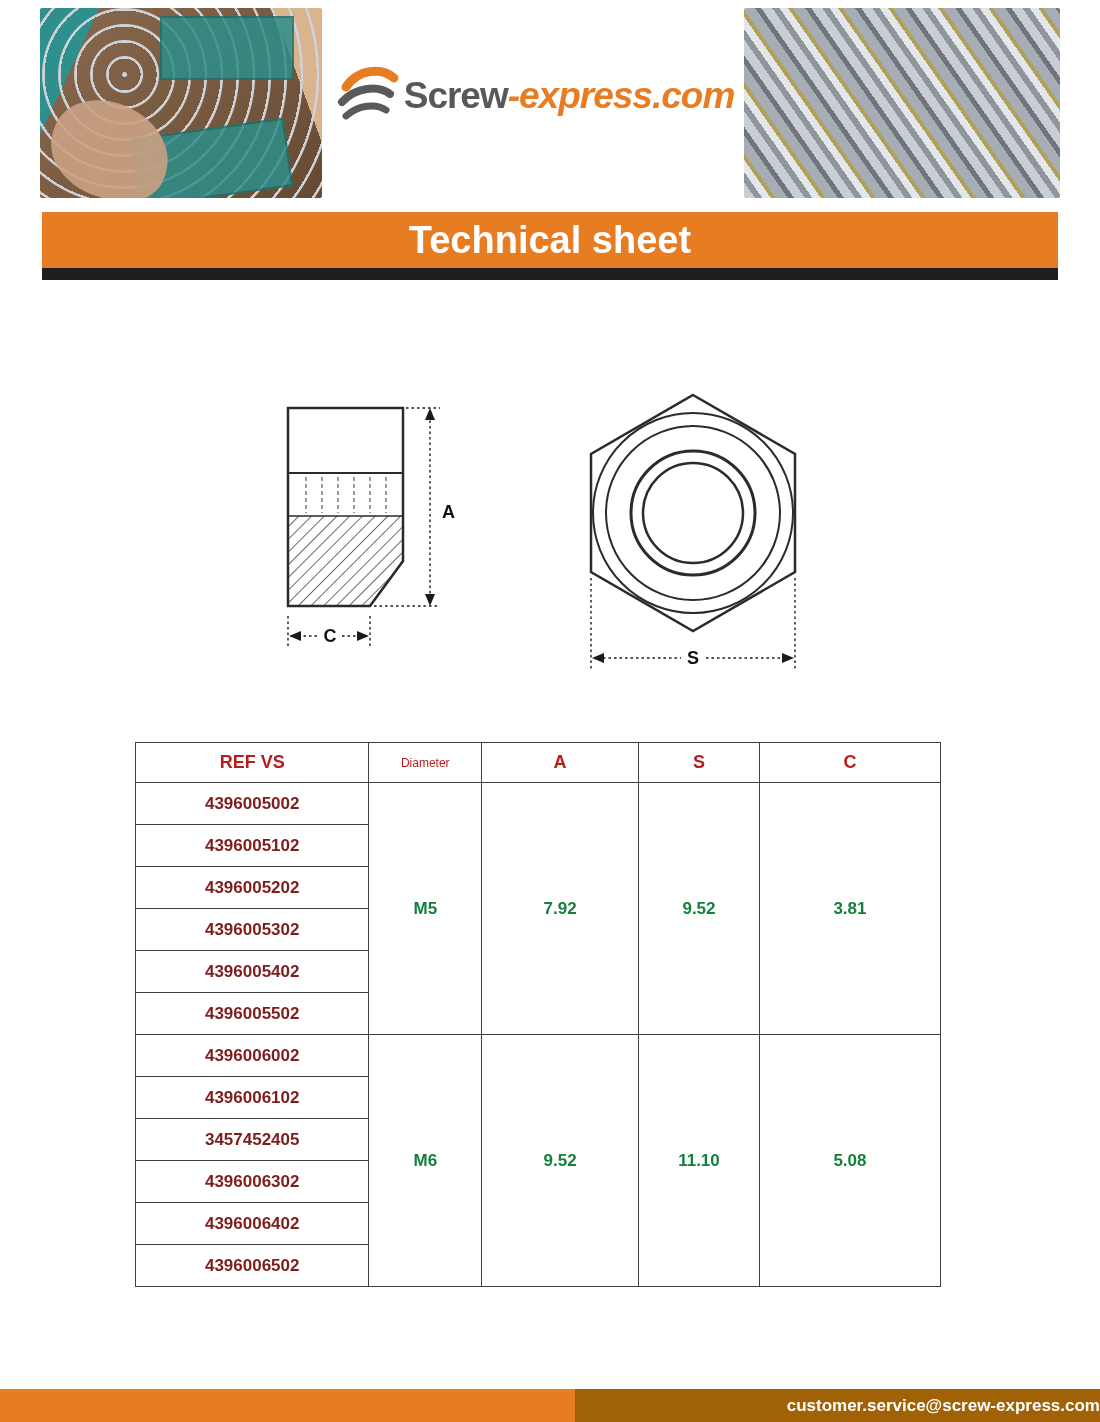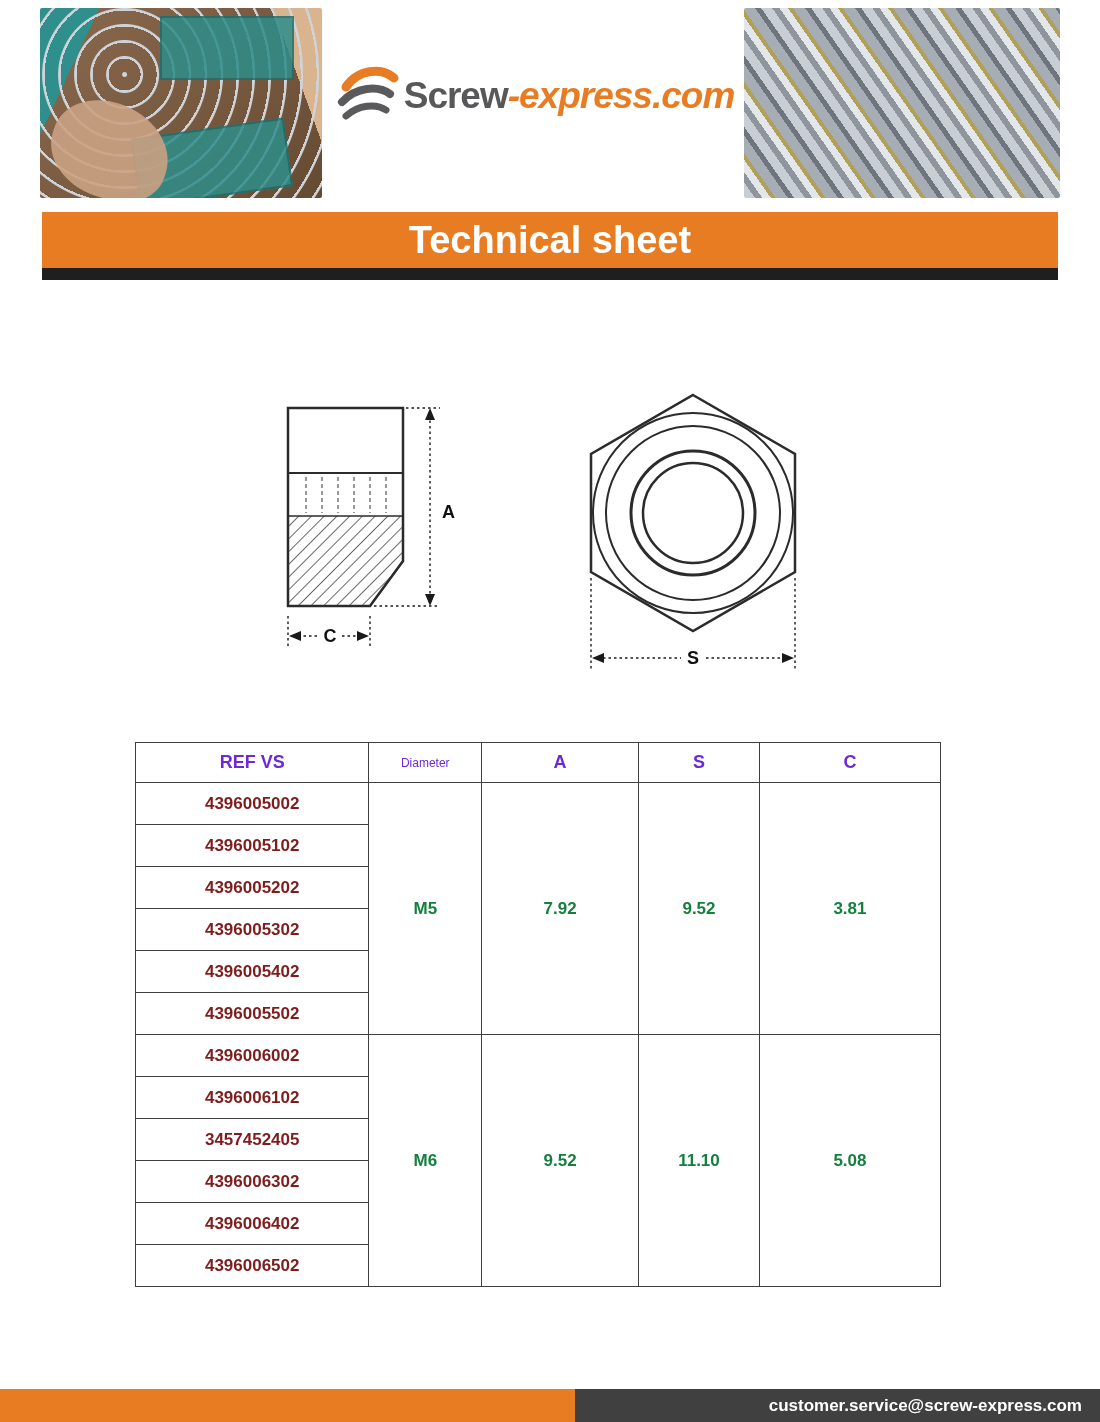--- a/index.html
+++ b/index.html
@@ -38,29 +38,29 @@
   .banner{margin:12px 42px 0 42px;height:56px;background:#e87c22;display:flex;align-items:center;justify-content:center;}
   .banner-title{color:#ffffff;font-size:38px;font-weight:bold;letter-spacing:0px;}
   .dark-bar{margin:0 42px;height:12px;background:#1f1f1f;}
   
   .drawings{margin-top:98px;display:flex;justify-content:center;align-items:flex-start;gap:55px;}
   .drawing svg text{font-family:"Liberation Sans","DejaVu Sans",sans-serif;font-weight:bold;font-size:18px;fill:#111;}
   
   .table-wrap{margin:50px 0 0 135px;width:806px;}
   table{border-collapse:collapse;width:100%;table-layout:fixed;}
   th,td{border:1px solid #3f3f3f;text-align:center;vertical-align:middle;padding:0;}
-  th{height:39px;font-size:18px;font-weight:bold;color:#6d28d9;}
+  th{height:39px;font-size:18px;font-weight:bold;color:#b91c1c;}
   th.hdr-regular{font-weight:normal;font-size:12px;}
   td.ref{height:41px;font-weight:bold;font-size:17px;color:#7f1d1d;}
   td.val{font-weight:bold;font-size:17px;color:#15803d;}
   col.c-ref{width:29%;} col.c-dia{width:14%;} col.c-a{width:19.5%;} col.c-s{width:15%;} col.c-c{width:22.5%;}
   
   .footer{position:absolute;left:0;right:0;bottom:0;height:33px;display:flex;}
   .footer-orange{width:575px;background:#e87c22;}
-  .footer-dark{flex:1;background:#404040;display:flex;align-items:center;justify-content:flex-end;padding-right:18px;}
+  .footer-dark{flex:1;background:#a16207;display:flex;align-items:center;justify-content:flex-end;}
   .footer-email{color:#ffffff;font-weight:bold;font-size:17px;}
 </style>
 </head>
 <body>
 
 <div class="header">
   <div class="photo photo-left">
     <div class="tray t1"></div>
     <div class="tray t2"></div>
     <div class="hand"></div>

